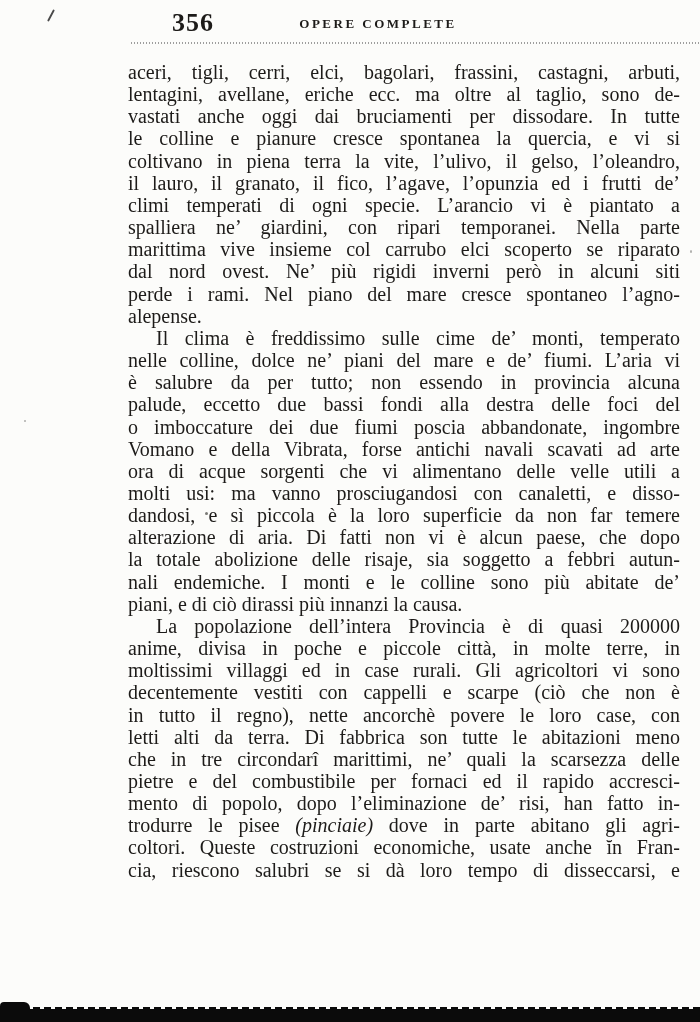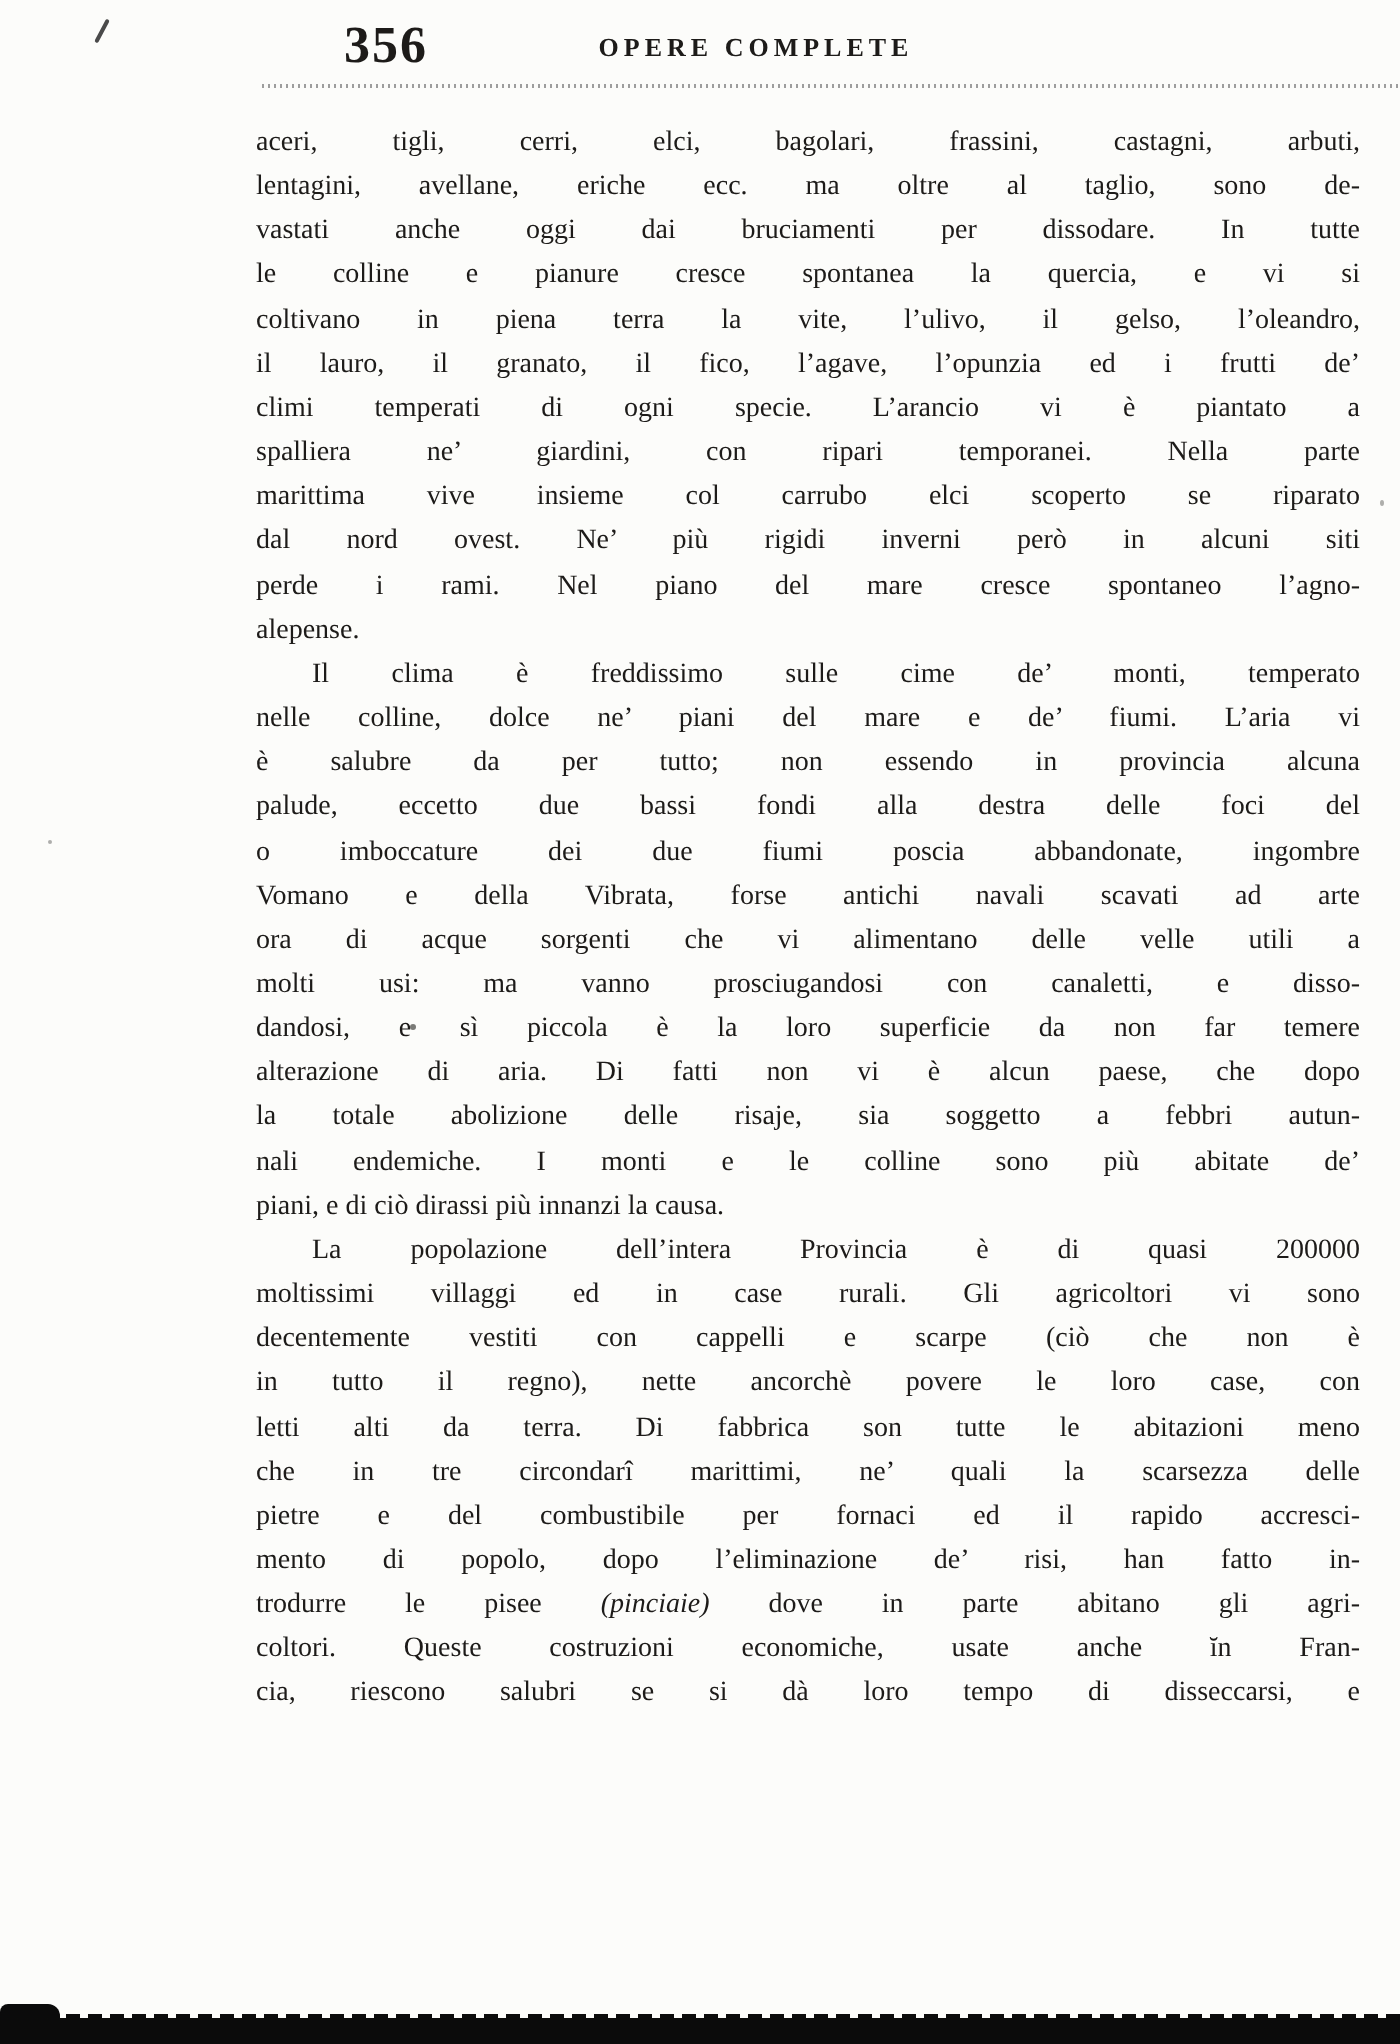--- a/index.html
+++ b/index.html
@@ -16,21 +16,21 @@
     position:absolute;left:128px;top:16px;width:500px;
     text-align:center;font-size:13px;font-weight:bold;letter-spacing:2.5px;
   }
   .rule{
     position:absolute;left:131px;top:42px;width:569px;height:2px;
     background-image:repeating-linear-gradient(90deg,#8d8d8d 0 1px,transparent 1px 3px);
     opacity:.85;
   }
   .textblock{
     position:absolute;left:128px;top:61px;width:552px;
-    font-size:14px;line-height:22.15px;
+    font-size:20px;line-height:22.15px;
   }
   .para{margin:0;padding:0;}
   .line{
     text-align:justify;
     text-align-last:justify;
     min-height:22.15px;
   }
   .line.indent{text-indent:28px;}
   .line.endleft{text-align-last:left;}
   .it{font-style:italic;}
@@ -88,20 +88,21 @@
         <div class="line">ora di acque sorgenti che vi alimentano delle velle utili a</div>
         <div class="line">molti usi: ma vanno prosciugandosi con canaletti, e disso-</div>
         <div class="line">dandosi, e sì piccola è la loro superficie da non far temere</div>
         <div class="line">alterazione di aria. Di fatti non vi è alcun paese, che dopo</div>
         <div class="line">la totale abolizione delle risaje, sia soggetto a febbri autun-</div>
         <div class="line">nali endemiche. I monti e le colline sono più abitate de’</div>
         <div class="line endleft">piani, e di ciò dirassi più innanzi la causa.</div>
       </div>
       <div class="para">
         <div class="line indent">La popolazione dell’intera Provincia è di quasi 200000</div>
+        <div class="line">anime, divisa in poche e piccole città, in molte terre, in</div>
         <div class="line">moltissimi villaggi ed in case rurali. Gli agricoltori vi sono</div>
         <div class="line">decentemente vestiti con cappelli e scarpe (ciò che non è</div>
         <div class="line">in tutto il regno), nette ancorchè povere le loro case, con</div>
         <div class="line">letti alti da terra. Di fabbrica son tutte le abitazioni meno</div>
         <div class="line">che in tre circondarî marittimi, ne’ quali la scarsezza delle</div>
         <div class="line">pietre e del combustibile per fornaci ed il rapido accresci-</div>
         <div class="line">mento di popolo, dopo l’eliminazione de’ risi, han fatto in-</div>
         <div class="line">trodurre le pisee <span class="it">(pinciaie)</span> dove in parte abitano gli agri-</div>
         <div class="line">coltori. Queste costruzioni economiche, usate anche ĭn Fran-</div>
         <div class="line">cia, riescono salubri se si dà loro tempo di disseccarsi, e</div>

